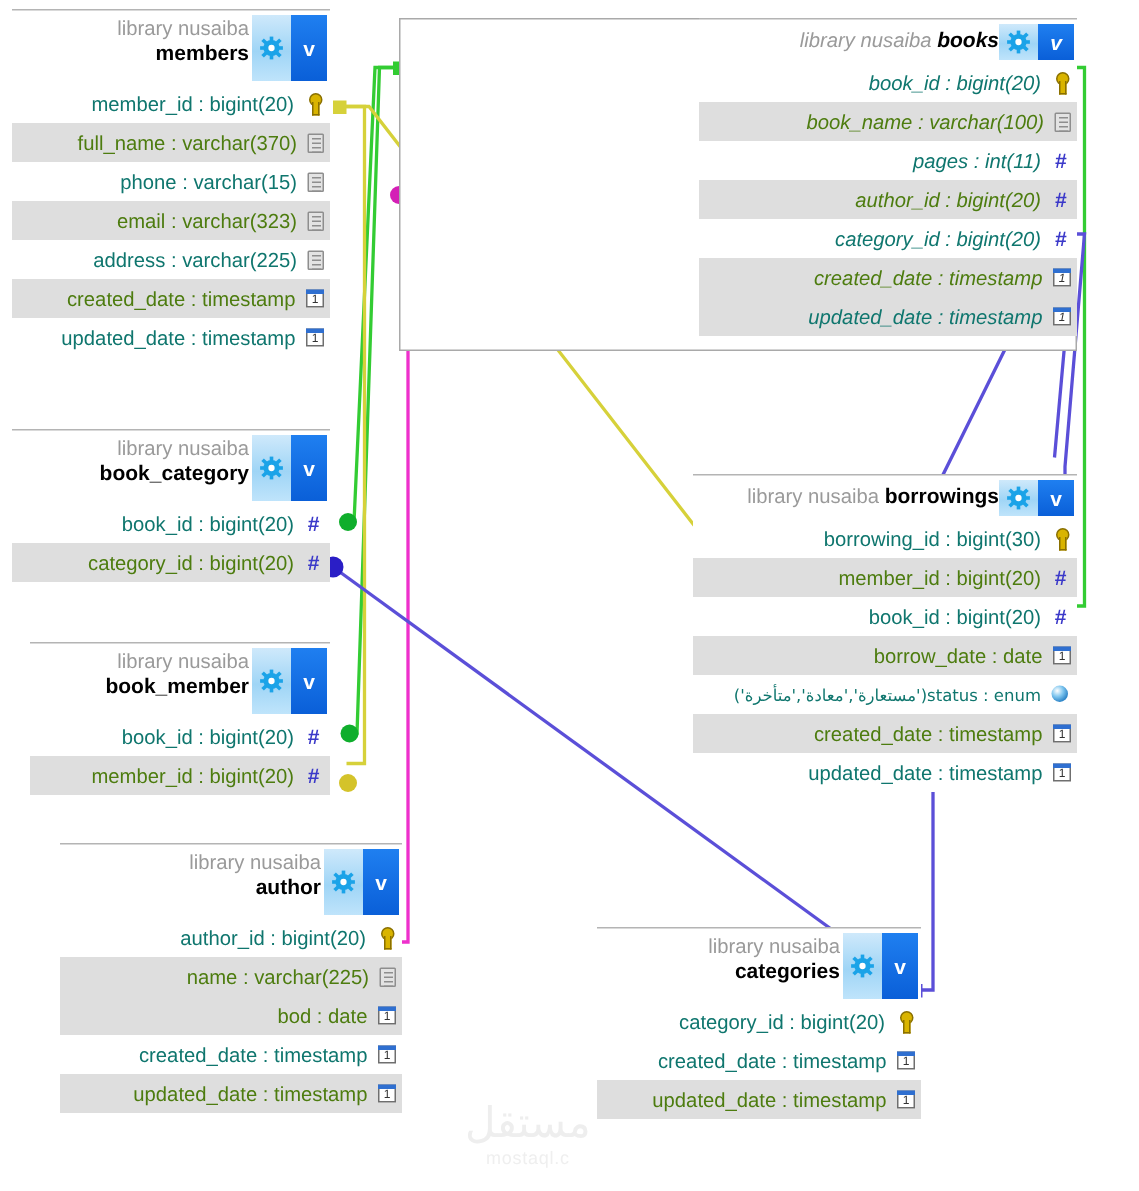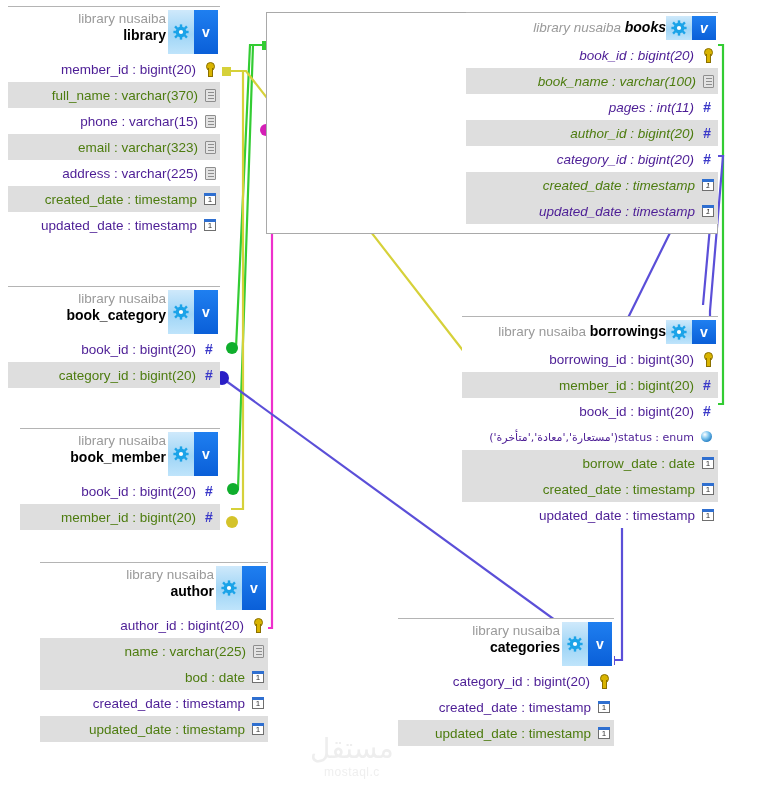--- a/index.html
+++ b/index.html
@@ -103,21 +103,21 @@
     display: flex;
     align-items: center;
     justify-content: flex-end;
     padding: 0 4px 0 6px;
     font-size: 13.5px;
     color: #111111;
     white-space: nowrap;
     background: #ffffff;
   }
   .row.alt { background: #dedede; }
-  .row .fname { color: #4c1d95; }
+  .row .fname { color: #0f766e; }
   .row.dim .fname { color: #4d7c0f; }
   .row .ic {
     width: 14px; height: 14px;
     margin-left: 6px;
     flex: 0 0 14px;
     position: relative;
   }
   
   .ic.key::before {
     content: "";
@@ -255,21 +255,21 @@
     <circle cx="222" cy="378" r="7" fill="#2a1ec6"></circle>
     <rect x="606" y="656" width="9" height="9" fill="#5b4fd8"></rect>
   </svg>
 
   <div class="panel" style="left:266px; top:12px; width:452px; height:222px;"></div>
 
   <div class="table nb" style="left:8px; top:6px; width:212px;">
       <div class="thead">
         <div class="tt stacked">
           <span class="db">library nusaiba</span>
-          <span class="tn">library</span>
+          <span class="tn">members</span>
         </div>
         <div class="hdricons">
           <div class="gearbox">
             <svg width="16" height="16" viewBox="0 0 16 16">
               <g fill="#1ba3e8">
                 <circle cx="8" cy="8" r="5.4"></circle>
                 <rect x="6.8" y="0.4" width="2.4" height="3.4"></rect>
                 <rect x="6.8" y="12.2" width="2.4" height="3.4"></rect>
                 <rect x="0.4" y="6.8" width="3.4" height="2.4"></rect>
                 <rect x="12.2" y="6.8" width="3.4" height="2.4"></rect>
@@ -439,27 +439,27 @@
         <span class="ic key"></span>
       </div>
       <div class="row alt dim">
         <span class="fname">member_id : bigint(20)</span>
         <span class="ic hash">#</span>
       </div>
       <div class="row">
         <span class="fname">book_id : bigint(20)</span>
         <span class="ic hash">#</span>
       </div>
+      <div class="row alt dim">
+        <span class="fname">borrow_date : date</span>
+        <span class="ic cal"></span>
+      </div>
       <div class="row">
         <span class="fname arabic">status : enum('مستعارة','معادة','متأخرة')</span>
         <span class="ic enum"></span>
-      </div>
-      <div class="row alt dim">
-        <span class="fname">borrow_date : date</span>
-        <span class="ic cal"></span>
       </div>
       <div class="row alt dim">
         <span class="fname">created_date : timestamp</span>
         <span class="ic cal"></span>
       </div>
       <div class="row">
         <span class="fname">updated_date : timestamp</span>
         <span class="ic cal"></span>
       </div>
     </div>

